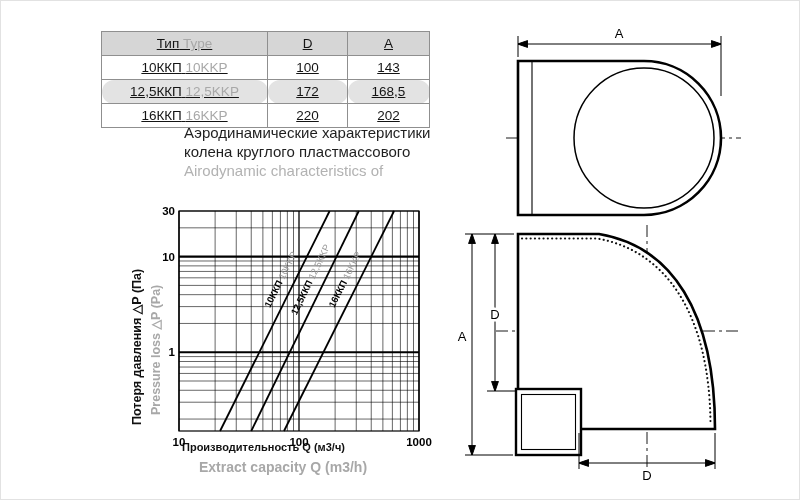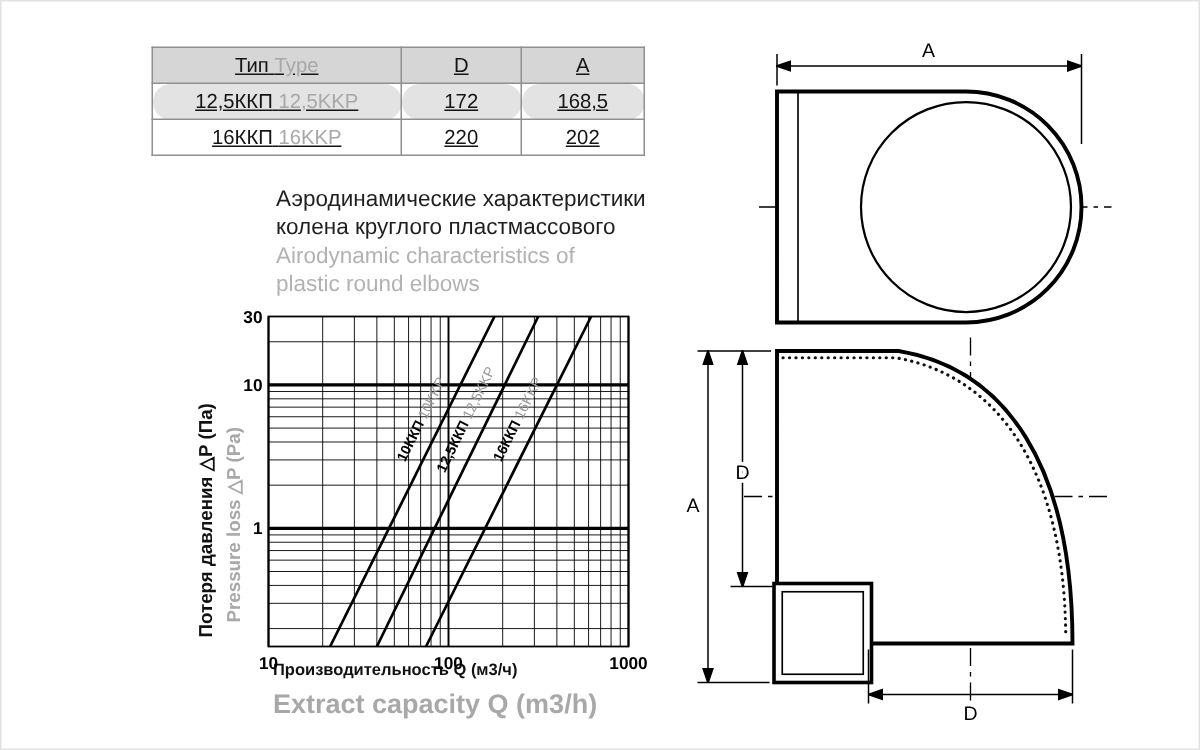--- a/index.html
+++ b/index.html
@@ -18,21 +18,21 @@
   .title-block{position:absolute;left:183px;top:122px;font-size:15px;line-height:19px;color:#1f1f1f;}
   .title-block .en{color:#b2b2b2;}
 
   
   .vlabel{position:absolute;transform:rotate(-90deg);transform-origin:0 0;white-space:nowrap;
           font-size:12.5px;font-weight:700;}
   .vlabel.ru{left:128px;top:424px;color:#111;}
   .vlabel.en{left:147px;top:414px;color:#a8a8a8;}
   .xtitle{position:absolute;left:181px;white-space:nowrap;font-weight:700;}
   .xtitle.ru{top:440px;font-size:11px;color:#111;}
-  .xtitle.en{top:458px;font-size:18px;color:#a8a8a8;}
+  .xtitle.en{top:458px;font-size:14px;color:#a8a8a8;margin-left:17px;}
 
   
   svg line, svg path, svg rect, svg circle{stroke:#000;}
   .thick{stroke-width:2.6;stroke-linejoin:miter;fill:#fff;}
   .thick2{stroke-width:2.4;fill:#fff;}
   .med{stroke-width:1.5;fill:none;}
   .thin2{stroke-width:1.1;fill:none;}
   .thin{stroke-width:1;}
   .cl{stroke-width:0.9;stroke-dasharray:12 4 3 4;}
   .dots{stroke:#111;stroke-width:2.1;stroke-dasharray:0.1 4.2;stroke-linecap:round;fill:none;}
@@ -51,20 +51,28 @@
       </colgroup>
     <tbody>
         <tr class="hdr">
       <td>
         <span>Тип</span>
         <span class="gray">Type</span>
       </td>
       <td>D</td>
       <td>A</td>
     </tr>
+    <tr>
+      <td>
+        <span>10ККП</span>
+        <span class="gray">10KKP</span>
+      </td>
+      <td>100</td>
+      <td>143</td>
+    </tr>
     <tr class="alt">
       <td>
         <span>12,5ККП</span>
         <span class="gray">12,5KKP</span>
       </td>
       <td>172</td>
       <td>168,5</td>
     </tr>
     <tr>
       <td>
@@ -74,21 +82,20 @@
       <td>220</td>
       <td>202</td>
     </tr>
   </tbody>
     </table>
 
   <div class="title-block">
     <div>Аэродинамические характеристики</div>
     <div>колена круглого пластмассового</div>
     <div class="en">Airodynamic characteristics of</div>
-    <div class="en">plastic round elbows</div>
   </div>
 
   <div class="vlabel ru">Потеря давления △P (Па)</div>
   <div class="vlabel en">Pressure loss △P (Pa)</div>
   <div class="xtitle ru">Производительность Q (м3/ч)</div>
   <div class="xtitle en">Extract capacity Q (m3/h)</div>
 
   <svg id="chart-svg" width="300" height="272" style="position:absolute;left:148px;top:198px;">
       <g>
         <line x1="30" x2="30" y1="12" y2="232" stroke="#222" stroke-width="1.3"></line>

